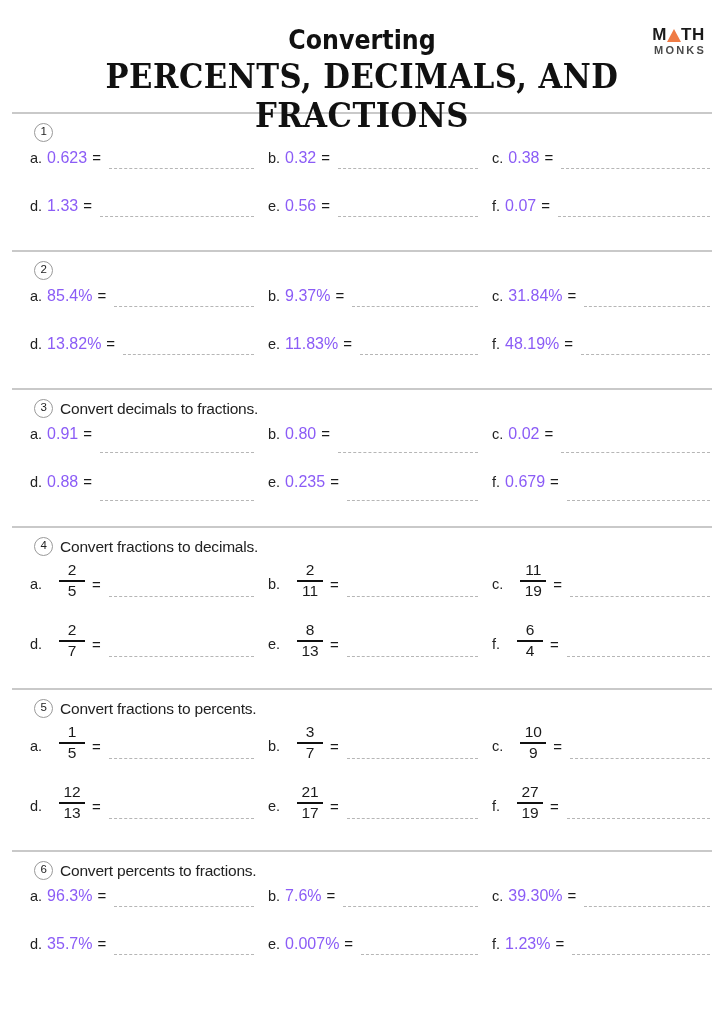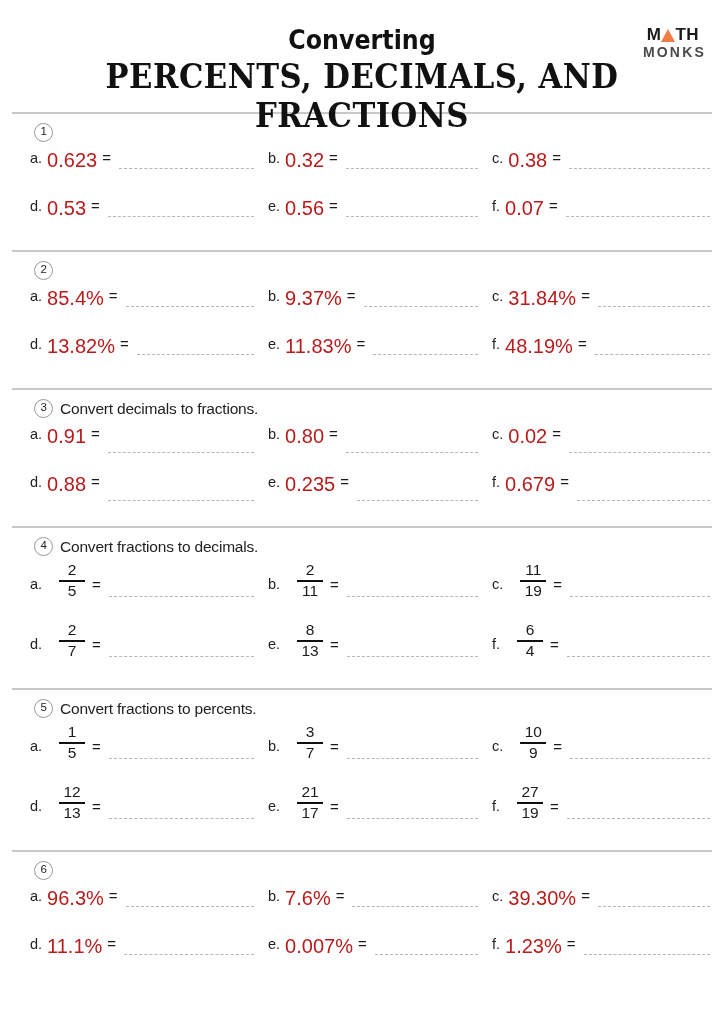--- a/index.html
+++ b/index.html
@@ -45,21 +45,21 @@
     border-left: 7px solid transparent;
     border-right: 7px solid transparent;
     border-bottom: 13px solid #ef7b45;
     display: inline-block;
     margin: 0 0px;
     position: relative;
     top: 1px;
   }
   .logo-monks {
     font-family: "Liberation Sans", sans-serif;
-    font-size: 14px;
+    font-size: 11px;
     font-weight: bold;
     letter-spacing: 2.2px;
     color: #4a4a4a;
     margin-top: 2px;
     margin-left: 3px;
   }
   .title-1 {
     text-align: center;
     font-family: "DejaVu Sans", sans-serif;
     font-weight: bold;
@@ -126,22 +126,22 @@
   .cell.c3 { width: 232px; }
 
   .lbl {
     font-size: 14.5px;
     color: #222;
     margin-right: 5px;
     padding-top: 2px;
     flex: 0 0 auto;
   }
   .expr {
-    font-size: 20px;
-    color: #b91c1c;
+    font-size: 16px;
+    color: #8b5cf6;
     white-space: nowrap;
     padding-top: 1px;
     flex: 0 0 auto;
   }
   .eq {
     font-size: 15px;
     margin-left: 5px;
     padding-top: 1px;
     flex: 0 0 auto;
   }
@@ -224,21 +224,21 @@
         <div class="cell c3">
           <span class="lbl">c.</span>
           <span class="expr">0.38</span>
           <span class="eq">=</span>
           <span class="ansline"></span>
         </div>
       </div>
       <div class="row rowsimple">
         <div class="cell c1">
           <span class="lbl">d.</span>
-          <span class="expr">0.53</span>
+          <span class="expr">1.33</span>
           <span class="eq">=</span>
           <span class="ansline"></span>
         </div>
         <div class="cell c2">
           <span class="lbl">e.</span>
           <span class="expr">0.56</span>
           <span class="eq">=</span>
           <span class="ansline"></span>
         </div>
         <div class="cell c3">
@@ -493,20 +493,21 @@
           </span>
           <span class="eq">=</span>
           <span class="ansline"></span>
         </div>
       </div>
     </div>
     <div class="divider"></div>
     <div class="section">
       <div class="sec-head">
         <span class="circnum">6</span>
+        <span>Convert percents to fractions.</span>
       </div>
       <div class="row rowsimple">
         <div class="cell c1">
           <span class="lbl">a.</span>
           <span class="expr">96.3%</span>
           <span class="eq">=</span>
           <span class="ansline"></span>
         </div>
         <div class="cell c2">
           <span class="lbl">b.</span>
@@ -517,21 +518,21 @@
         <div class="cell c3">
           <span class="lbl">c.</span>
           <span class="expr">39.30%</span>
           <span class="eq">=</span>
           <span class="ansline"></span>
         </div>
       </div>
       <div class="row rowsimple">
         <div class="cell c1">
           <span class="lbl">d.</span>
-          <span class="expr">11.1%</span>
+          <span class="expr">35.7%</span>
           <span class="eq">=</span>
           <span class="ansline"></span>
         </div>
         <div class="cell c2">
           <span class="lbl">e.</span>
           <span class="expr">0.007%</span>
           <span class="eq">=</span>
           <span class="ansline"></span>
         </div>
         <div class="cell c3">

